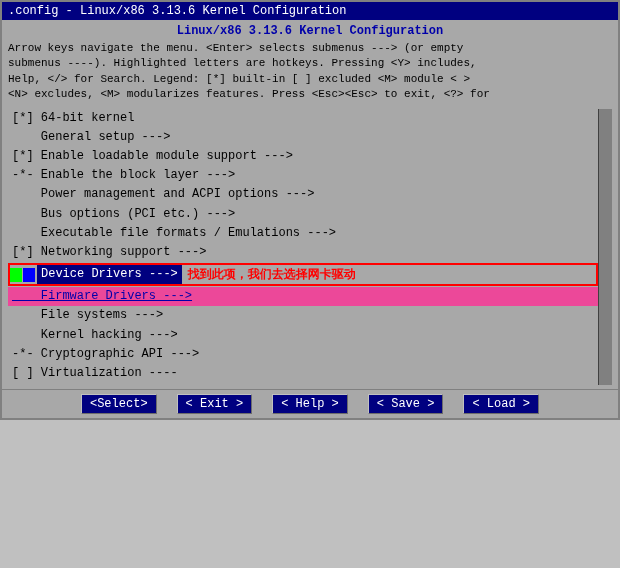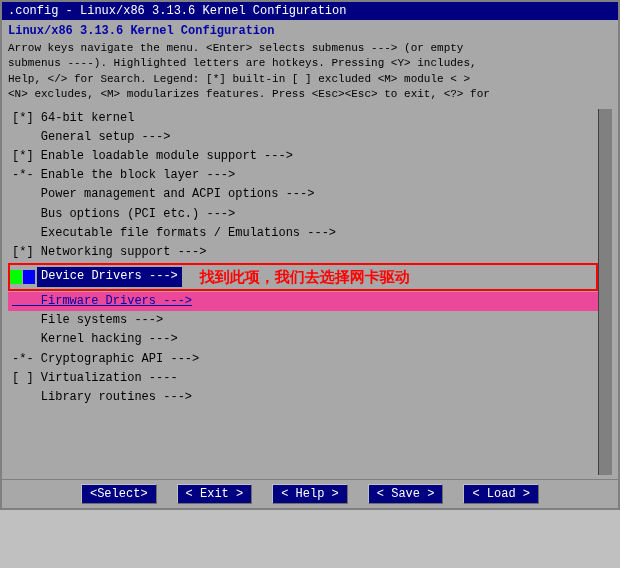--- a/index.html
+++ b/index.html
@@ -6,21 +6,21 @@
     body {
       width: 620px;
       height: 568px;
       background: #c0c0c0;
       font-family: 'Courier New', Courier, monospace;
       font-size: 13px;
       overflow: hidden;
     }
     .window {
       width: 620px;
-      height: 510px;
+      height: 420px;
       background: #c0c0c0;
       border: 2px solid #808080;
       display: flex;
       flex-direction: column;
     }
     .title-bar {
       background: #000080;
       color: white;
       padding: 2px 6px;
       font-size: 12px;
@@ -30,21 +30,21 @@
     .terminal {
       background: #a8a8a8;
       flex: 1;
       padding: 4px 6px;
       display: flex;
       flex-direction: column;
       overflow: hidden;
     }
     .header-line {
       color: #0000aa;
-      text-align: left;
+      text-align: center;
       font-weight: bold;
       font-size: 12px;
       margin-bottom: 3px;
     }
     .help-text {
       color: #000000;
       font-size: 11px;
       line-height: 1.4;
       margin-bottom: 6px;
     }
@@ -59,23 +59,23 @@
       padding-left: 4px;
       white-space: nowrap;
     }
     .menu-item.sub-highlighted {
       background: #ec4899;
       color: #0000aa;
       text-decoration: underline;
     }
     .annotation {
       color: #ff0000;
-      font-size: 15px;
+      font-size: 12px;
       font-weight: bold;
-      margin-left: 18px;
+      margin-left: 6px;
       font-family: sans-serif;
     }
     .bottom-bar {
       background: #a8a8a8;
       padding: 4px 6px;
       display: flex;
       justify-content: center;
       gap: 20px;
       border-top: 1px solid #808080;
       flex-shrink: 0;

